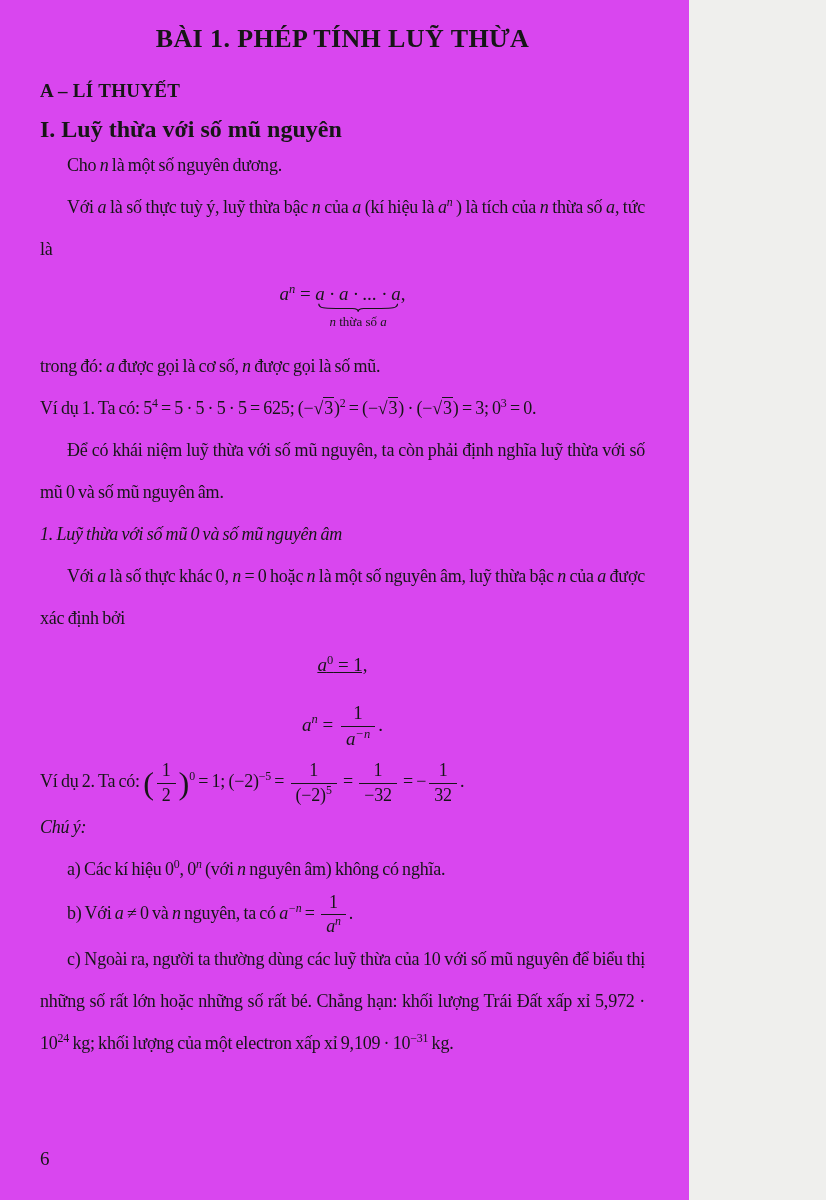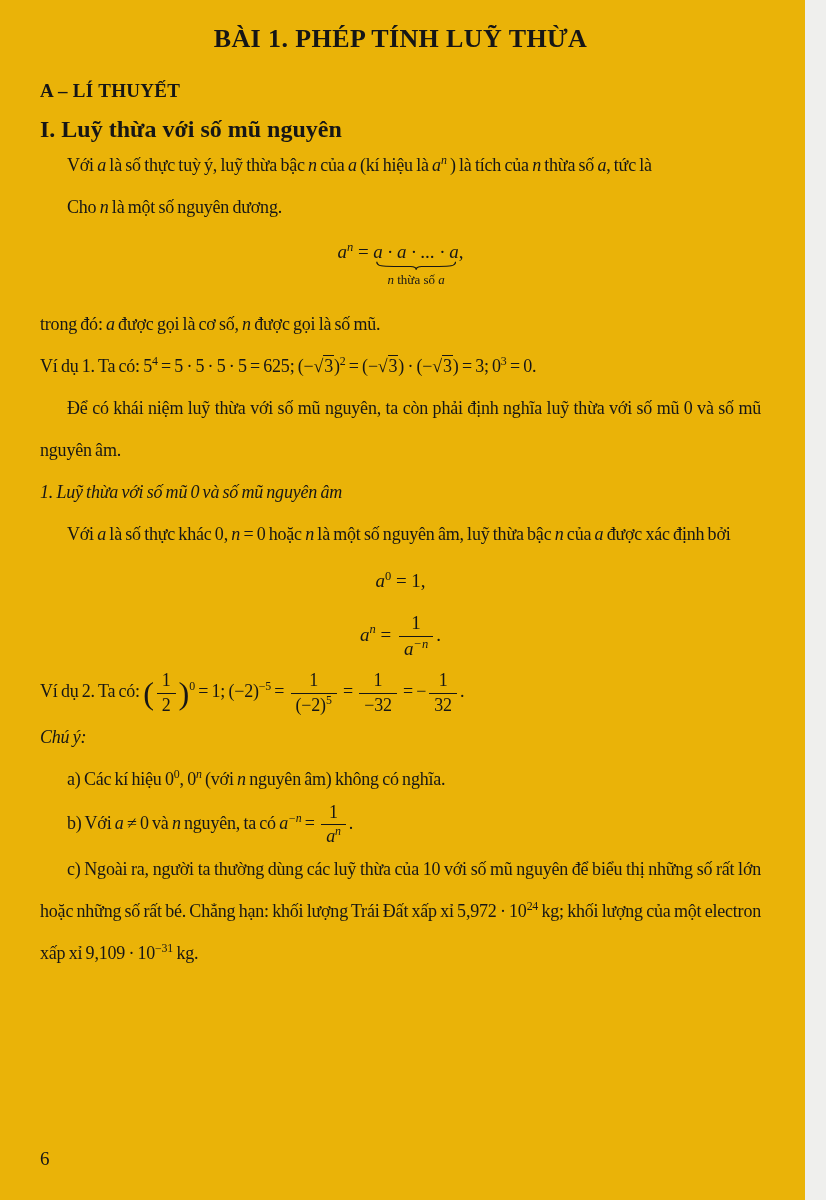--- a/index.html
+++ b/index.html
@@ -4,22 +4,22 @@
 <style>
   html,body{margin:0;padding:0;}
   body{
     width:826px;height:1200px;overflow:hidden;
     background:#efefed;
     font-family:"Liberation Serif","DejaVu Serif",serif;
     color:#161616;
   }
   .page{
     position:relative;box-sizing:border-box;
-    width:805px;height:1200px;
-    background:#eab308;
+    width:689px;height:1200px;
+    background:#d946ef;
     padding:24px 44px 0 40px;
   }
   .title{
     font-size:26px;font-weight:bold;text-align:center;
     margin:0 0 26px 0;letter-spacing:.4px;
   }
   .secA{font-size:19px;font-weight:bold;margin:0 0 14px 0;letter-spacing:.3px;}
   .h-sub{font-size:24px;font-weight:bold;margin:0 0 2px 0;}
   .para{
     font-size:18px;line-height:2.33;text-align:justify;margin:0;
@@ -33,21 +33,21 @@
   .ovl{border-top:1.4px solid #161616;padding:0 1px;}
   .frac{
     display:inline-flex;flex-direction:column;align-items:center;
     vertical-align:middle;margin:0 3px;line-height:1.3;text-indent:0;text-align:center;
   }
   .fnum,.fden{padding:0 5px;}
   .fbar{align-self:stretch;height:0;border-top:1.5px solid #161616;}
   .bigp{font-size:180%;font-weight:400;vertical-align:middle;line-height:0;}
   .formula{font-size:19px;text-align:center;margin:4px 0;line-height:1.75;letter-spacing:0;}
   .f1-block{margin:6px 0 36px 0;}
-  .f2a{margin:8px 0 14px 0;}
+  .f2a{margin:8px 0 20px 0;text-decoration:underline;}
   .f2b{margin:0 0 8px 0;}
   .ub{position:relative;display:inline-block;}
   .ub-under{
     position:absolute;top:100%;left:0;width:100%;
     display:flex;flex-direction:column;align-items:center;margin-top:-7px;
   }
   .ub-svg{width:94%;height:9px;display:block;}
   .ub-label{font-size:13px;line-height:1.5;white-space:nowrap;letter-spacing:0;}
   .pageno{position:absolute;left:40px;bottom:30px;font-size:19px;}
 </style>
@@ -55,23 +55,23 @@
 <body>
 
 <main class="page">
 
   <h1 class="title">BÀI 1. PHÉP TÍNH LUỸ THỪA</h1>
 
   <div class="secA">A – LÍ THUYẾT</div>
 
   <div class="h-sub">I. Luỹ thừa với số mũ nguyên</div>
 
+  <p class="para ind"><span>Cho </span><span class="it">n</span><span> là một số nguyên dương.</span></p>
+
   <p class="para ind"><span>Với </span><span class="it">a</span><span> là số thực tuỳ ý, luỹ thừa bậc </span><span class="it">n</span><span> của </span><span class="it">a</span><span> (kí hiệu là </span><span class="it">a</span><sup class="it">n</sup><span> ) là tích của </span><span class="it">n</span><span> thừa số </span><span class="it">a</span><span>, tức là</span></p>
-
-  <p class="para ind"><span>Cho </span><span class="it">n</span><span> là một số nguyên dương.</span></p>
 
   <div class="formula f1-block"><span class="it">a</span><sup class="it">n</sup><span> = </span><span class="ub"><span class="it">a · a · ... · a</span><span class="ub-under">
           <svg class="ub-svg" viewBox="0 0 100 14" preserveAspectRatio="none" aria-hidden="true">
             <path d="M1,1 C1,8.5 9,8.5 22,8.5 L43,8.5 C48,8.5 50,10.5 50,13.5 C50,10.5 52,8.5 57,8.5 L78,8.5 C91,8.5 99,8.5 99,1" fill="none" stroke="#161616" stroke-width="1.6"></path>
           </svg>
           <span class="ub-label"><span class="it">n</span><span> thừa số </span><span class="it">a</span></span>
         </span></span><span>,</span></div>
 
   <p class="para"><span>trong đó: </span><span class="it">a</span><span> được gọi là cơ số, </span><span class="it">n</span><span> được gọi là số mũ.</span></p>
 

